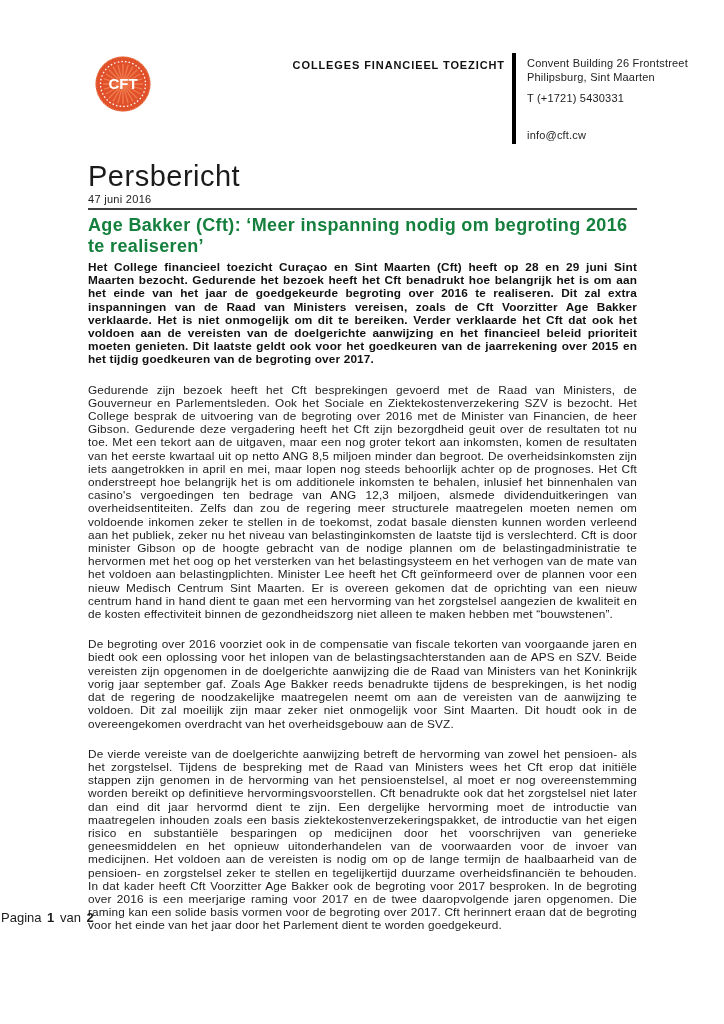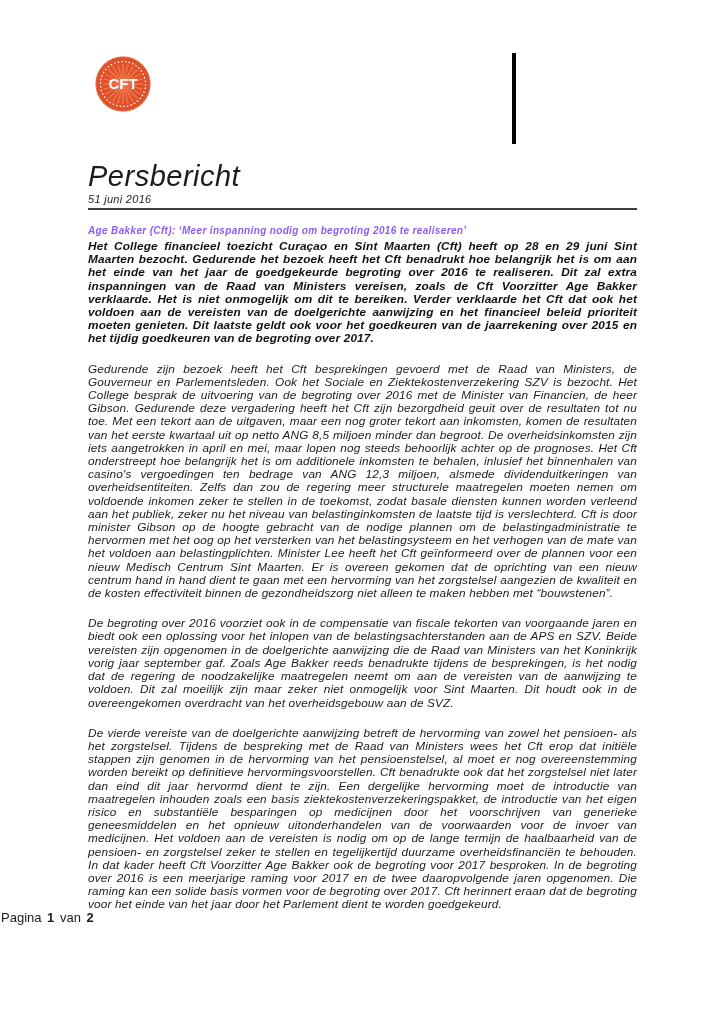--- a/index.html
+++ b/index.html
@@ -50,21 +50,20 @@
     color: #222;
   }
   .contact .phone { margin-top: 8px; }
   .contact .email { margin-top: 23px; }
 
   
   .doc {
     position: absolute;
     left: 88px; top: 160px;
     width: 549px;
-    font-style: italic;
   }
 
   .doc-title {
     font-size: 29px;
     font-weight: 400;
     letter-spacing: 0.5px;
     color: #1b1b1b;
     line-height: 32px;
   }
 
@@ -75,25 +74,25 @@
     margin-top: 1px;
   }
 
   .rule {
     border: none;
     border-top: 2px solid #3d3d3d;
     margin-top: 3px;
   }
 
   .headline {
-    margin-top: 15px;
-    font-size: 10px;
+    margin-top: 5px;
+    font-size: 18px;
     font-weight: bold;
     letter-spacing: 0.35px;
-    color: #8b5cf6;
+    color: #15803d;
   }
 
   .doc p {
     margin-top: 8px;
     font-size: 11.8px;
     line-height: 13.2px;
     letter-spacing: 0.15px;
     text-align: justify;
     color: #1c1c1c;
   }
@@ -140,28 +139,35 @@
           <line x1="29" y1="9" x2="29" y2="49" transform="rotate(150 29 29)"></line>
           <line x1="29" y1="9" x2="29" y2="49" transform="rotate(165 29 29)"></line>
         </g>
         <circle cx="29" cy="29" r="23" fill="none" stroke="#e0512b" stroke-width="5"></circle>
         <circle cx="29" cy="29" r="22.5" fill="none" stroke="#ffffff" stroke-width="1.3" stroke-dasharray="1.6 2.1" opacity="0.95"></circle>
         <circle cx="29" cy="29" r="27" fill="none" stroke="#f2925f" stroke-width="1.2" stroke-dasharray="1 1.6" opacity="0.9"></circle>
         <text x="29" y="34" text-anchor="middle" font-family="Liberation Sans, sans-serif" font-size="15" font-weight="bold" fill="#ffffff">CFT</text>
       </svg>
     </div>
 
+    <div class="org-name">COLLEGES FINANCIEEL TOEZICHT</div>
 
     <div class="vbar"></div>
 
+    <div class="contact">
+      <div>Convent Building 26 Frontstreet</div>
+      <div>Philipsburg, Sint Maarten</div>
+      <div class="phone">T (+1721) 5430331</div>
+      <div class="email">info@cft.cw</div>
+    </div>
   </header>
 
   <main class="doc">
     <h1 class="doc-title">Persbericht</h1>
-    <div class="doc-date">51 juni 2016</div>
+    <div class="doc-date">47 juni 2016</div>
     <hr class="rule">
 
     <h2 class="headline">Age Bakker (Cft): ‘Meer inspanning nodig om begroting 2016 te realiseren’</h2>
 
     <p class="lead">Het College financieel toezicht Curaçao en Sint Maarten (Cft) heeft op 28 en 29 juni Sint Maarten bezocht. Gedurende het bezoek heeft het Cft benadrukt hoe belangrijk het is om aan het einde van het jaar de goedgekeurde begroting over 2016 te realiseren. Dit zal extra inspanningen van de Raad van Ministers vereisen, zoals de Cft Voorzitter Age Bakker verklaarde. Het is niet onmogelijk om dit te bereiken. Verder verklaarde het Cft dat ook het voldoen aan de vereisten van de doelgerichte aanwijzing en het financieel beleid prioriteit moeten genieten. Dit laatste geldt ook voor het goedkeuren van de jaarrekening over 2015 en het tijdig goedkeuren van de begroting over 2017.</p>
     <p>Gedurende zijn bezoek heeft het Cft besprekingen gevoerd met de Raad van Ministers, de Gouverneur en Parlementsleden. Ook het Sociale en Ziektekostenverzekering SZV is bezocht. Het College besprak de uitvoering van de begroting over 2016 met de Minister van Financien, de heer Gibson. Gedurende deze vergadering heeft het Cft zijn bezorgdheid geuit over de resultaten tot nu toe. Met een tekort aan de uitgaven, maar een nog groter tekort aan inkomsten, komen de resultaten van het eerste kwartaal uit op netto ANG 8,5 miljoen minder dan begroot. De overheidsinkomsten zijn iets aangetrokken in april en mei, maar lopen nog steeds behoorlijk achter op de prognoses. Het Cft onderstreept hoe belangrijk het is om additionele inkomsten te behalen, inlusief het binnenhalen van casino's vergoedingen ten bedrage van ANG 12,3 miljoen, alsmede dividenduitkeringen van overheidsentiteiten. Zelfs dan zou de regering meer structurele maatregelen moeten nemen om voldoende inkomen zeker te stellen in de toekomst, zodat basale diensten kunnen worden verleend aan het publiek, zeker nu het niveau van belastinginkomsten de laatste tijd is verslechterd. Cft is door minister Gibson op de hoogte gebracht van de nodige plannen om de belastingadministratie te hervormen met het oog op het versterken van het belastingsysteem en het verhogen van de mate van het voldoen aan belastingplichten. Minister Lee heeft het Cft geïnformeerd over de plannen voor een nieuw Medisch Centrum Sint Maarten. Er is overeen gekomen dat de oprichting van een nieuw centrum hand in hand dient te gaan met een hervorming van het zorgstelsel aangezien de kwaliteit en de kosten effectiviteit binnen de gezondheidszorg niet alleen te maken hebben met “bouwstenen”.</p>
     <p>De begroting over 2016 voorziet ook in de compensatie van fiscale tekorten van voorgaande jaren en biedt ook een oplossing voor het inlopen van de belastingsachterstanden aan de APS en SZV. Beide vereisten zijn opgenomen in de doelgerichte aanwijzing die de Raad van Ministers van het Koninkrijk vorig jaar september gaf. Zoals Age Bakker reeds benadrukte tijdens de besprekingen, is het nodig dat de regering de noodzakelijke maatregelen neemt om aan de vereisten van de aanwijzing te voldoen. Dit zal moeilijk zijn maar zeker niet onmogelijk voor Sint Maarten. Dit houdt ook in de overeengekomen overdracht van het overheidsgebouw aan de SVZ.</p>
     <p>De vierde vereiste van de doelgerichte aanwijzing betreft de hervorming van zowel het pensioen- als het zorgstelsel. Tijdens de bespreking met de Raad van Ministers wees het Cft erop dat initiële stappen zijn genomen in de hervorming van het pensioenstelsel, al moet er nog overeenstemming worden bereikt op definitieve hervormingsvoorstellen. Cft benadrukte ook dat het zorgstelsel niet later dan eind dit jaar hervormd dient te zijn. Een dergelijke hervorming moet de introductie van maatregelen inhouden zoals een basis ziektekostenverzekeringspakket, de introductie van het eigen risico en substantiële besparingen op medicijnen door het voorschrijven van generieke geneesmiddelen en het opnieuw uitonderhandelen van de voorwaarden voor de invoer van medicijnen. Het voldoen aan de vereisten is nodig om op de lange termijn de haalbaarheid van de pensioen- en zorgstelsel zeker te stellen en tegelijkertijd duurzame overheidsfinanciën te behouden. In dat kader heeft Cft Voorzitter Age Bakker ook de begroting voor 2017 besproken. In de begroting over 2016 is een meerjarige raming voor 2017 en de twee daaropvolgende jaren opgenomen. Die raming kan een solide basis vormen voor de begroting over 2017. Cft herinnert eraan dat de begroting voor het einde van het jaar door het Parlement dient te worden goedgekeurd.</p>
   </main>
 

